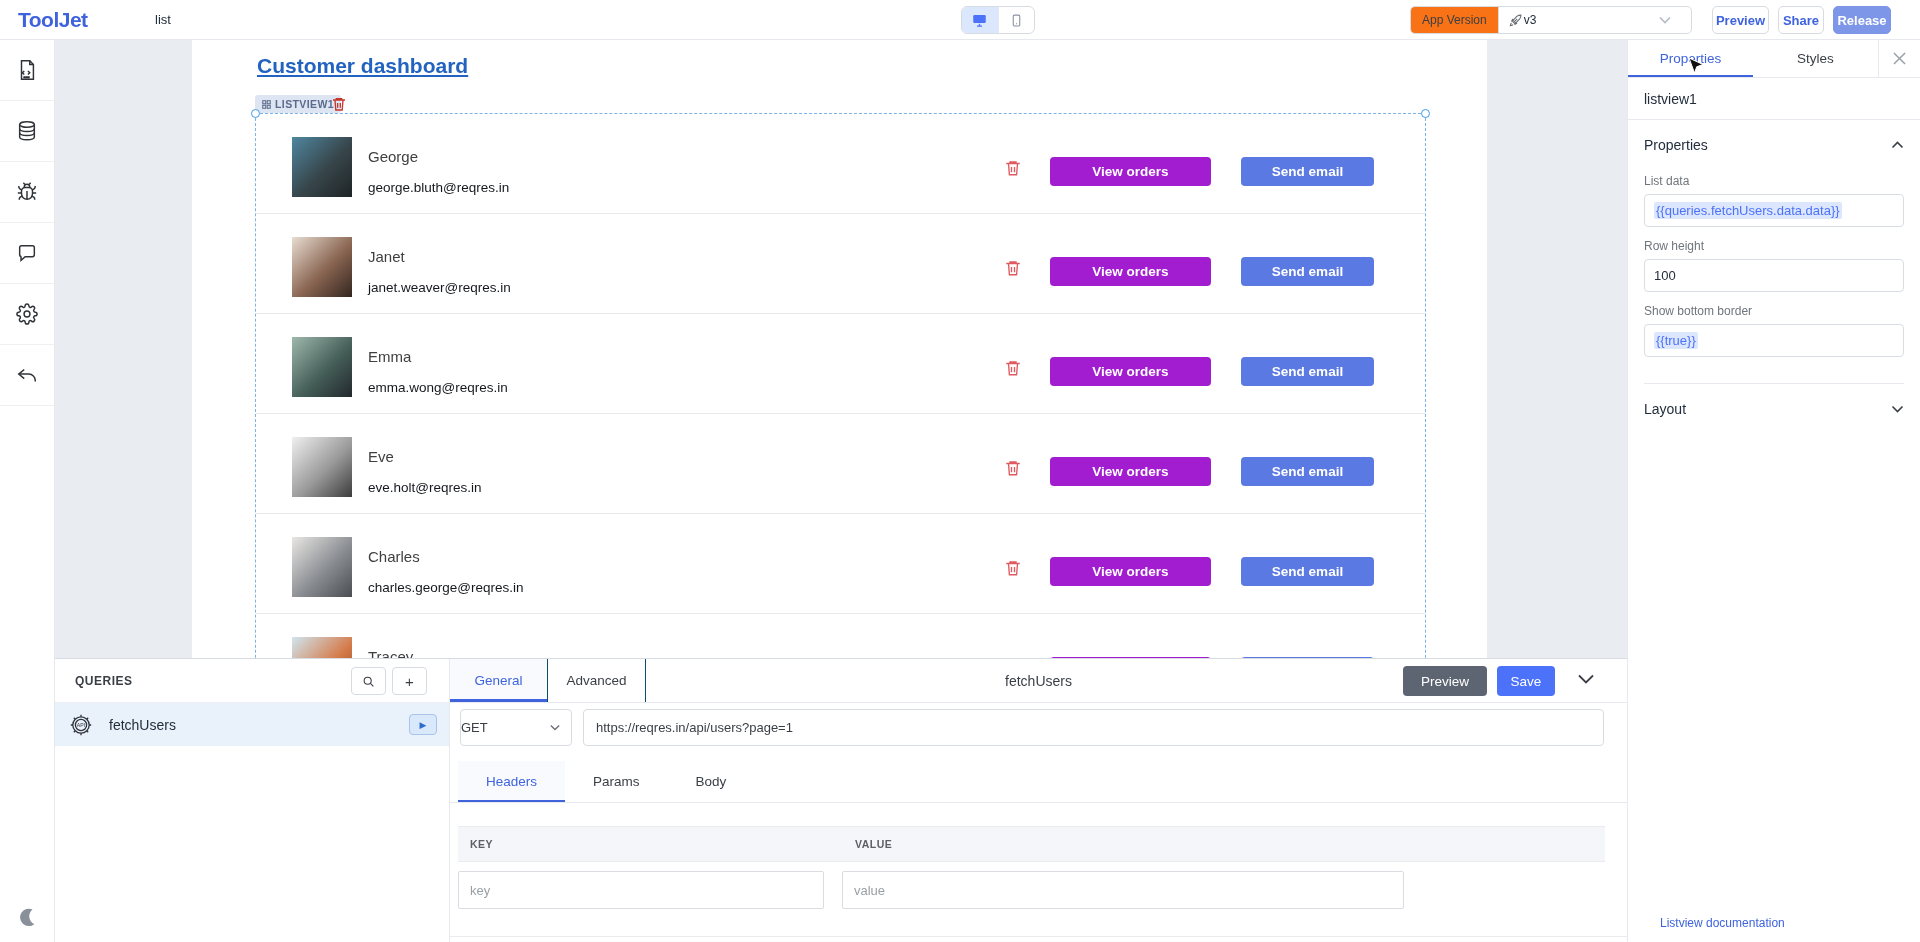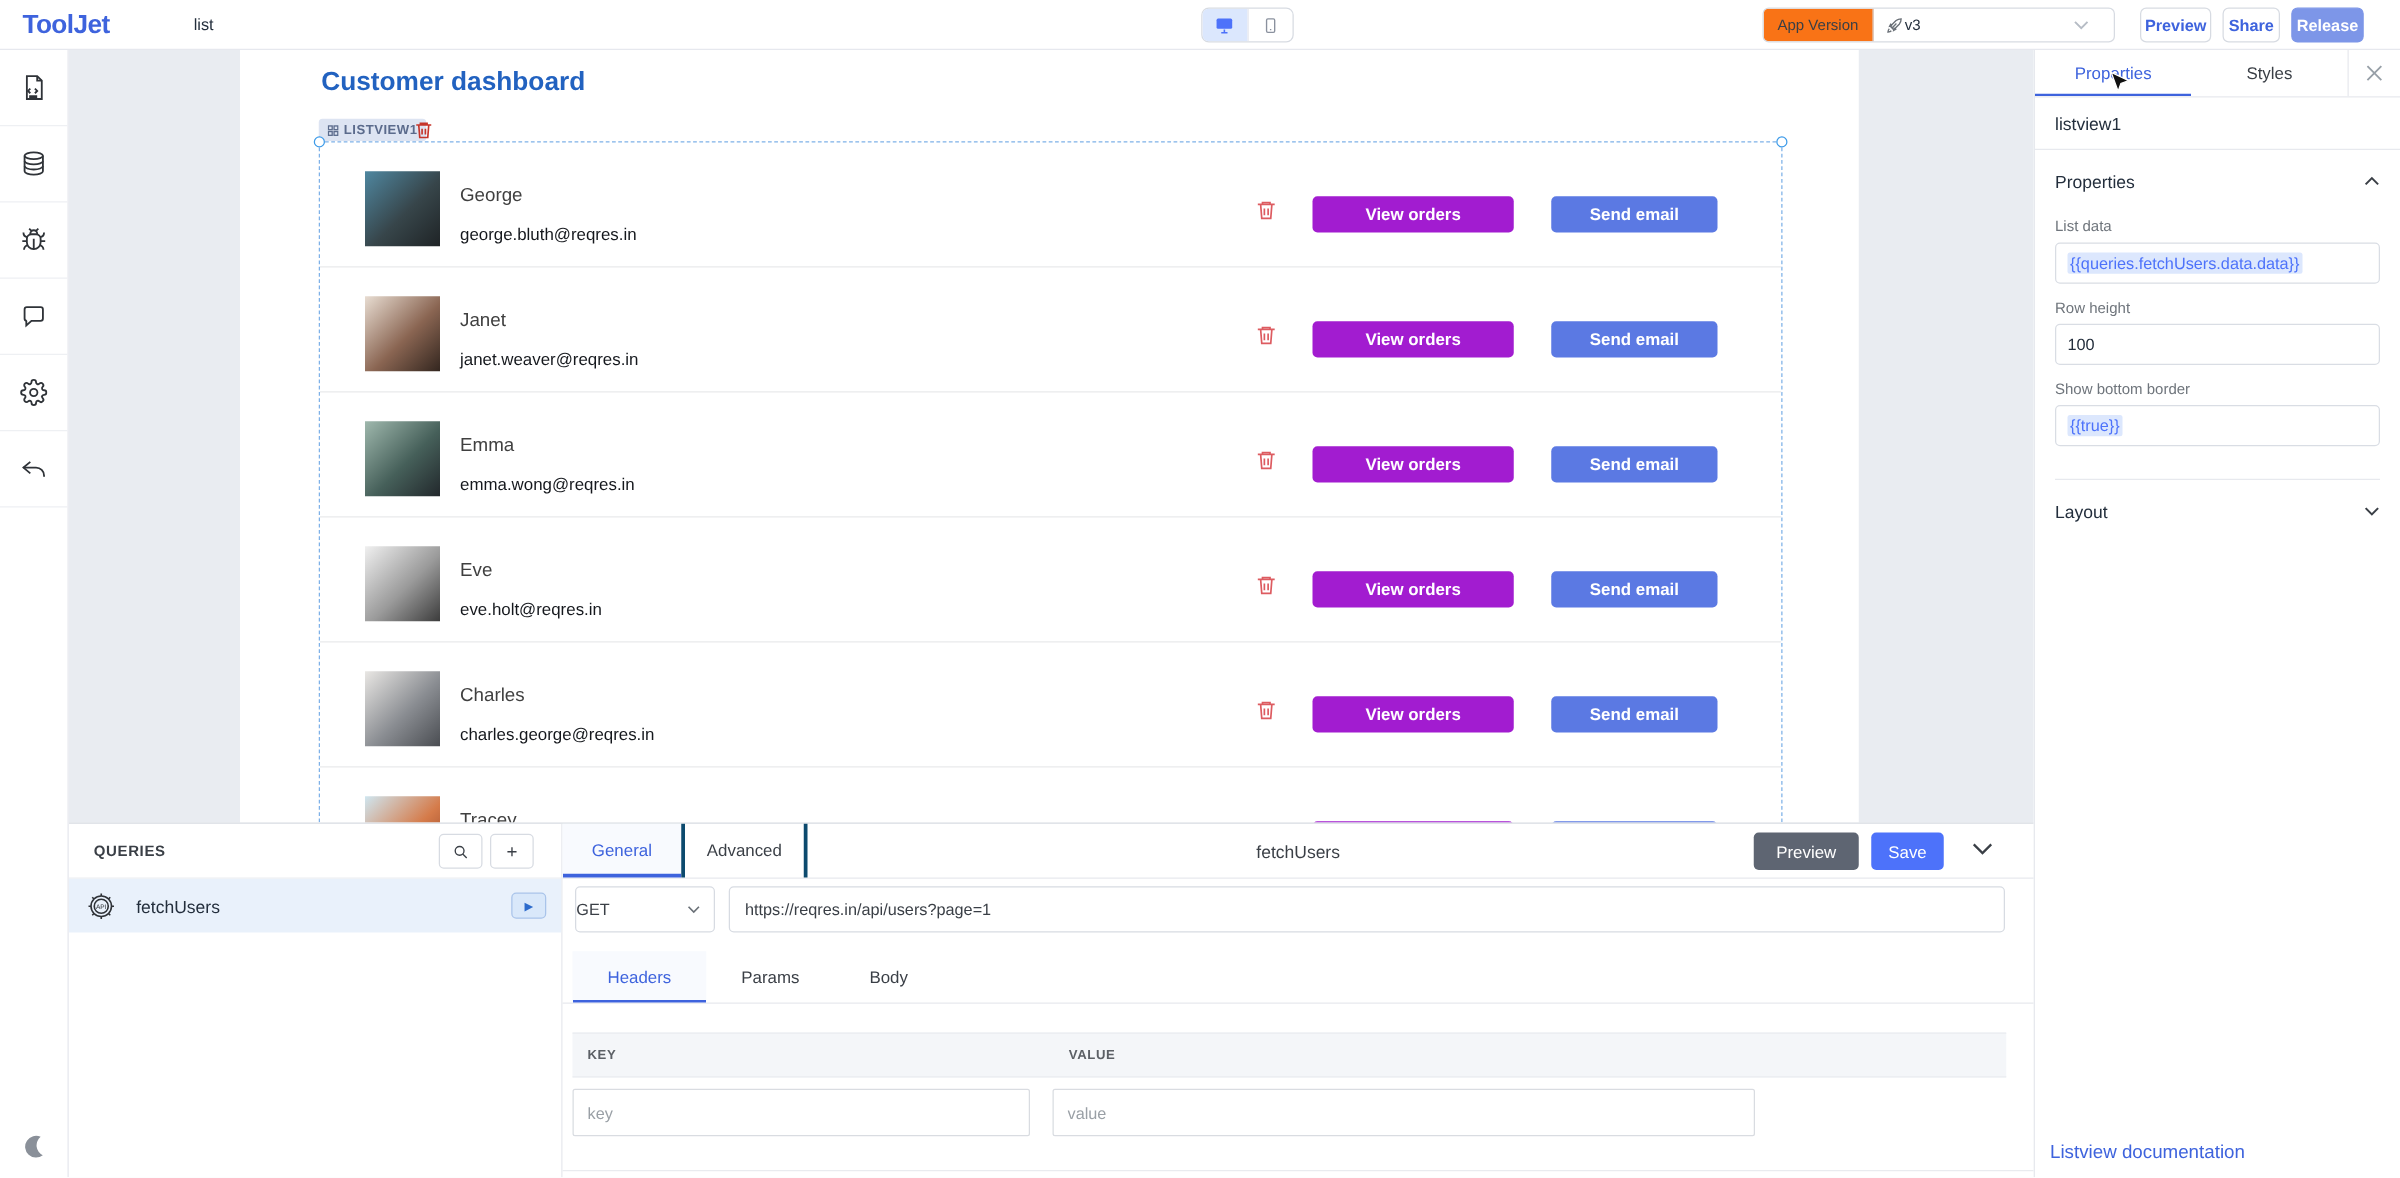--- a/index.html
+++ b/index.html
@@ -35,21 +35,21 @@
   .sidebar { position:absolute; left:0; top:40px; width:55px; height:902px; background:#fff;
              border-right:1px solid #e6e8ee; z-index:6; }
   .side-item { height:61px; display:flex; align-items:center; justify-content:center;
                border-bottom:1px solid #eef0f3; color:#2f3338; cursor:pointer; }
   .side-item svg { width:22px; height:22px; }
   .moon-btn { position:absolute; bottom:14px; left:0; width:55px; display:flex; justify-content:center; cursor:pointer; }
 
   
   .canvas-bg { position:absolute; left:55px; top:40px; width:1572px; height:902px; background:var(--canvasbg,#e9ecf1); z-index:1; }
   .canvas-white { position:absolute; left:137px; top:0; width:1295px; height:902px; background:#fff; }
-  .canvas-title { position:absolute; left:257px; top:54px; font-size:21px; font-weight:bold; color:var(--title,#2262c0); z-index:2; }
+  .canvas-title { position:absolute; left:257px; top:54px; font-size:21px; font-weight:bold; color:var(--title,#2262c0); z-index:2;text-decoration:underline; }
   .widget-tag { position:absolute; left:255px; top:95px; height:18px; background:#dde4f2; border-radius:3px;
                 display:flex; align-items:center; gap:4px; padding:0 7px; font-size:10.5px; font-weight:bold;
                 color:#5b6b8c; letter-spacing:.4px; z-index:2; }
   .widget-trash { position:absolute; left:331px; top:96px; width:16px; height:16px; color:var(--danger,#c6352b); z-index:2; cursor:pointer; }
   .listview { position:absolute; left:255px; top:113px; width:1171px; height:600px; background:#fff;
               border:1px dashed #7eb1e8; border-bottom:none; z-index:2; }
   .handle { position:absolute; width:9px; height:9px; border-radius:50%; background:#fff;
             border:1.5px solid #3d9be9; z-index:3; }
   .lv-row { position:relative; height:100px; border-bottom:1px solid #e9eaec; }
   .avatar { position:absolute; left:36px; top:23px; width:60px; height:60px; }
@@ -73,21 +73,21 @@
   .q-iconbtn.search { left:296px; }
   .q-iconbtn.add { left:337px; font-size:15px; }
   .q-row { height:43px; background:var(--selrow,#e9f1fb); display:flex; align-items:center; position:relative; cursor:pointer; }
   .q-row-icon { margin-left:14px; color:#2f3338; }
   .q-row-label { margin-left:16px; font-size:14px; color:#232e3c; }
   .q-run { position:absolute; right:12px; width:28px; height:21px; border:1px solid #a9c4ea; background:#d9e8fa;
            border-radius:4px; color:#2d6bcc; font-size:9px; display:flex; align-items:center; justify-content:center; cursor:pointer; }
   .q-editor { flex:1; position:relative; }
   .q-ed-head { height:44px; border-bottom:1px solid #e7e9ee; display:flex; position:relative; }
   .q-tab { width:98px; display:flex; align-items:center; justify-content:center; font-size:13.5px;
-           color:#3a3f46; border-right:3px solid #0c4a6e; cursor:pointer; }
+           color:#3a3f46; border-right:1px solid #0c4a6e; cursor:pointer; }
   .q-tab.active { color:var(--accent,#3e63dd); background:#f8fafe; box-shadow:inset 0 -3px 0 var(--accent,#3e63dd); }
   .q-ed-title { position:absolute; left:50%; transform:translateX(-50%); line-height:44px; font-size:14px; color:#3a3f46; }
   .q-preview-btn { position:absolute; left:953px; top:7px; width:84px; height:30px; background:var(--darkbtn,#5e6572);
                    color:#fff; border:none; border-radius:4px; font-size:13.5px; cursor:pointer; font-family:inherit; }
   .q-save-btn { position:absolute; left:1047px; top:7px; width:58px; height:30px; background:var(--code,#4d72fa);
                 color:#fff; border:none; border-radius:4px; font-size:13.5px; cursor:pointer; font-family:inherit; }
   .q-collapse { position:absolute; left:1128px; top:15px; color:#3a3f46; cursor:pointer; }
   .method-box { position:absolute; left:10px; top:50px; width:112px; height:37px; border:1px solid #d7dbe2;
                 border-radius:4px; display:flex; align-items:center; font-size:13px; color:#3a3f46; cursor:pointer; }
   .method-box .m-label { }
@@ -123,21 +123,21 @@
   .insp-section-head { height:50px; display:flex; align-items:center; padding:0 16px; font-size:14px;
                        color:#232e3c; cursor:pointer; }
   .insp-section-head .chev { margin-left:auto; color:#3a3f46; }
   .insp-fields { padding:2px 16px 0; }
   .fld-label { font-size:12px; color:#6f757c; margin:12px 0 6px; }
   .fld-label:first-child { margin-top:2px; }
   .fld-input { height:33px; border:1px solid #d9dde4; border-radius:4px; padding:0 9px; font-size:13px;
                display:flex; align-items:center; color:#232e3c; background:#fff; cursor:text; }
   .code-token { color:var(--code,#4d72fa); background:var(--codebg,#dce7fd); padding:1px 2px; border-radius:2px; }
   .insp-divider { height:1px; background:#e7e9ee; margin-top:26px; }
-  .doc-link { position:absolute; left:12px; bottom:12px; font-size:15px; color:var(--accent,#3e63dd);
+  .doc-link { position:absolute; left:32px; bottom:12px; font-size:12px; color:var(--accent,#3e63dd);
               text-decoration:none; cursor:pointer;margin-top:42px; }
 
   .cursor-arrow { position:absolute; left:1688px; top:57px; z-index:10; pointer-events:none; }
   svg.ic { display:block; }
 </style>
 </head>
 <body>
 
 <div class="app">
 

